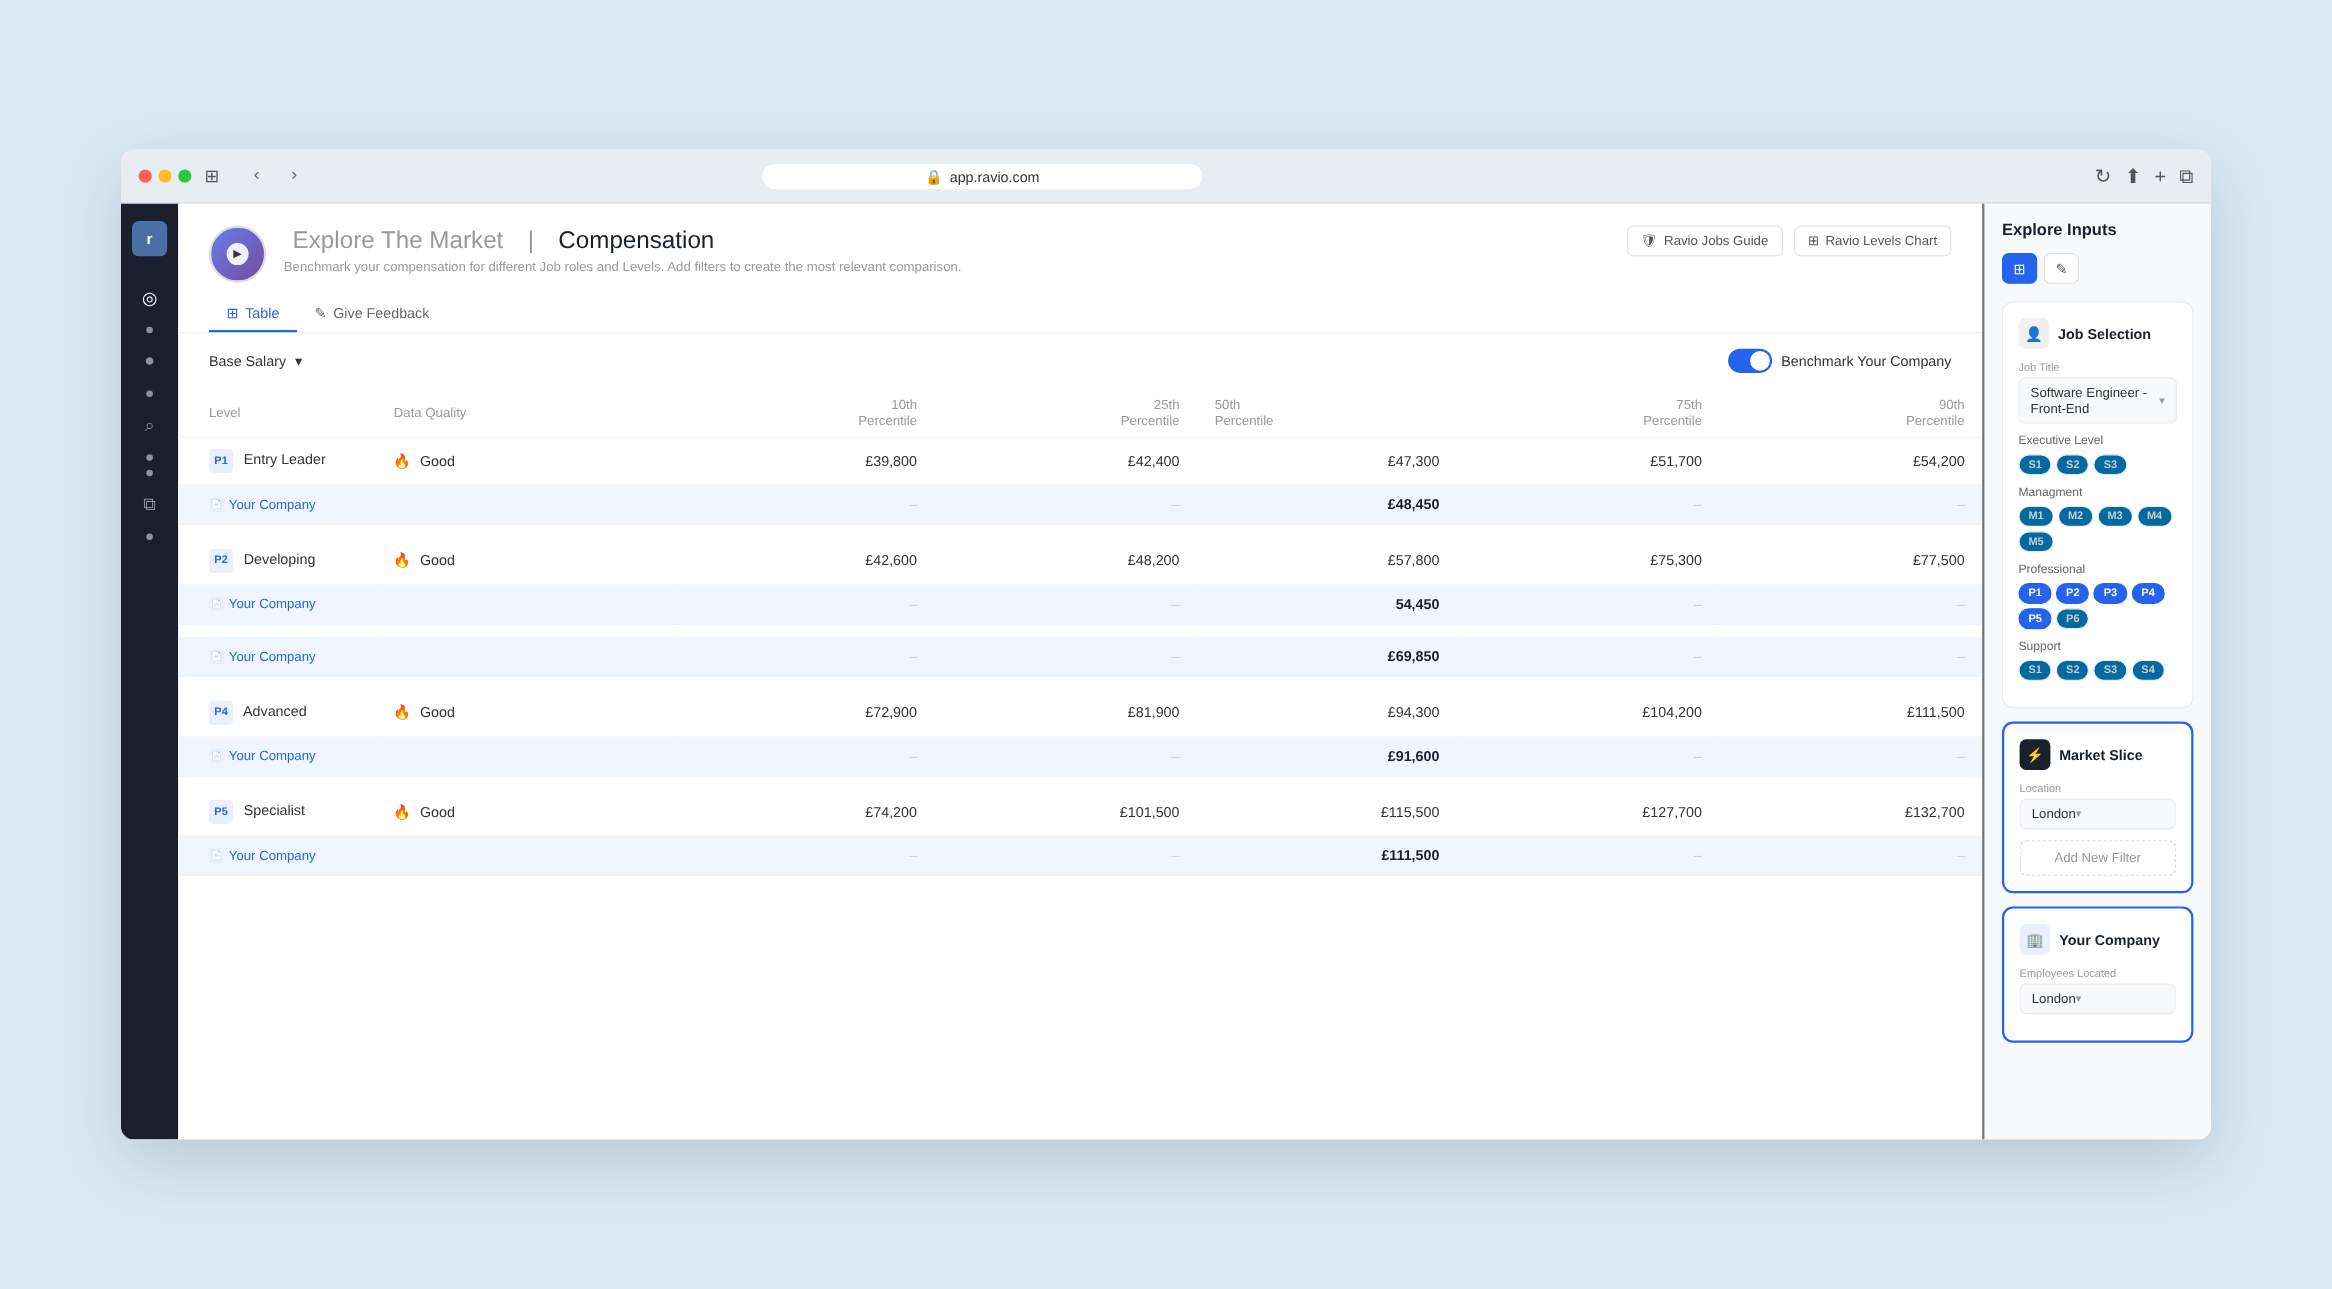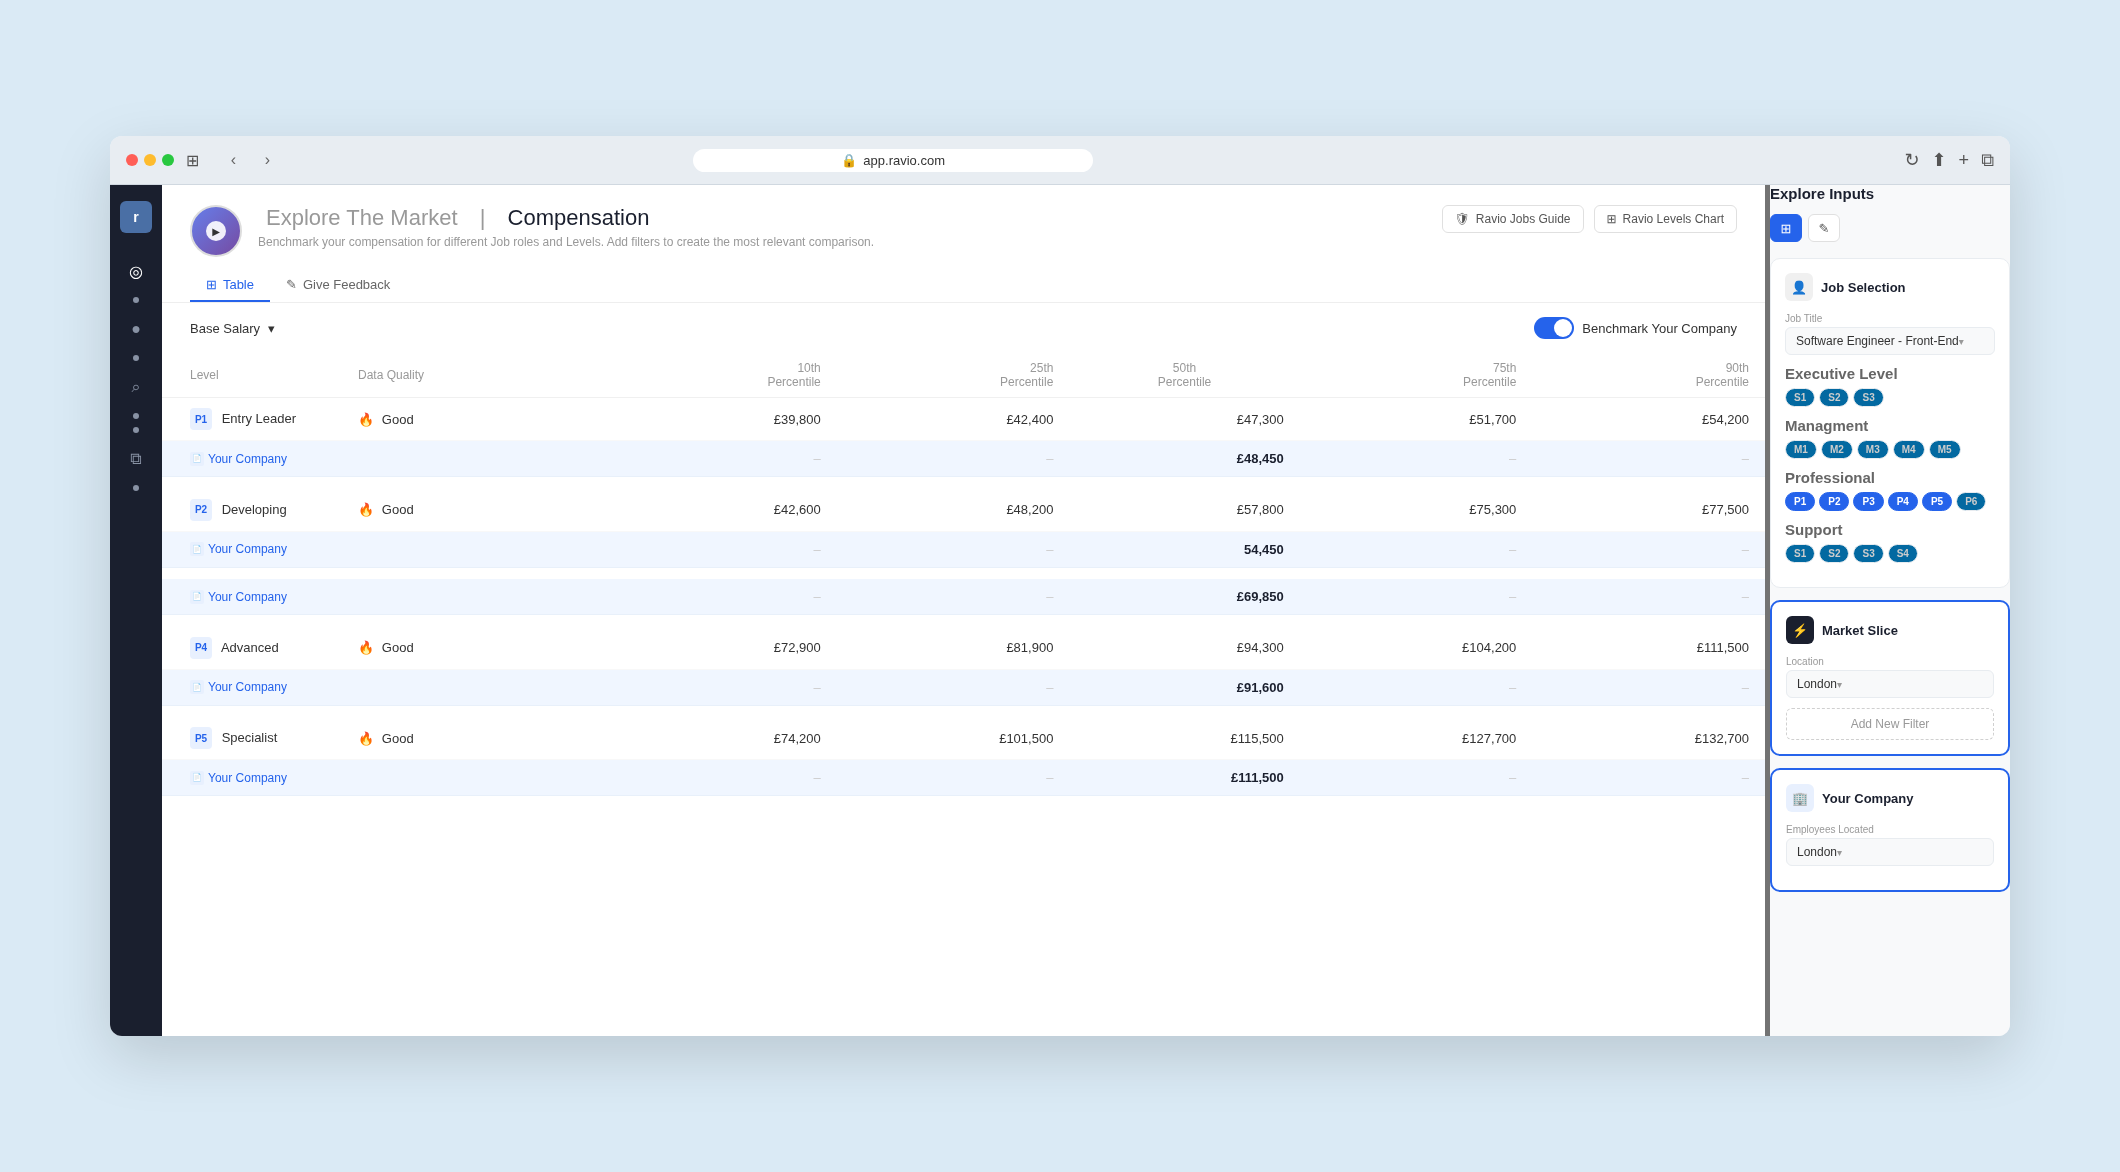--- a/index.html
+++ b/index.html
@@ -351,25 +351,25 @@
       text-align: right;
       font-weight: 600;
       color: #1a1f2e;
     }
     td.dash {
       text-align: right;
       color: #ccc;
     }
     
     .right-panel {
-      width: 245px;
+      width: 208px;
       background: #f8f9fa;
-      border-left: 5px solid #737373;
+      border-left: 2px solid #737373;
       overflow-y: auto;
-      padding: 0;
+      padding: 16px;
       flex-shrink: 0;
     }
     .explore-inputs-title {
       font-size: 15px;
       font-weight: 600;
       color: #1a1f2e;
       margin-bottom: 12px;
     }
     .panel-view-toggle {
       display: flex;
@@ -432,24 +432,24 @@
       background: #f8f9fa;
       border: 1px solid #e8ecf0;
       border-radius: 6px;
       padding: 6px 10px;
       display: flex;
       align-items: center;
       justify-content: flex-start;
       margin-bottom: 10px;
     }
     .panel-section-label {
-      font-size: 15px;
+      font-size: 11px;
       color: #666;
       margin-bottom: 6px;
-      font-weight: 700;
+      font-weight: 400;
     }
     .level-tags {
       display: flex;
       flex-wrap: wrap;
       gap: 4px;
       margin-bottom: 10px;
     }
     .level-tag {
       padding: 3px 8px;
       border-radius: 12px;
@@ -587,21 +587,21 @@
           <thead>
             <tr>
               <th>Level</th>
               <th>Data Quality</th>
               <th style="text-align:right">
                 <span>10th<br>Percentile</span>
               </th>
               <th style="text-align:right">
                 <span>25th<br>Percentile</span>
               </th>
-              <th style="text-align:center">
+              <th style="text-align:left">
                 <span>50th<br>Percentile</span>
               </th>
               <th style="text-align:right">
                 <span>75th<br>Percentile</span>
               </th>
               <th style="text-align:right">
                 <span>90th<br>Percentile</span>
               </th>
             </tr>
           </thead>

